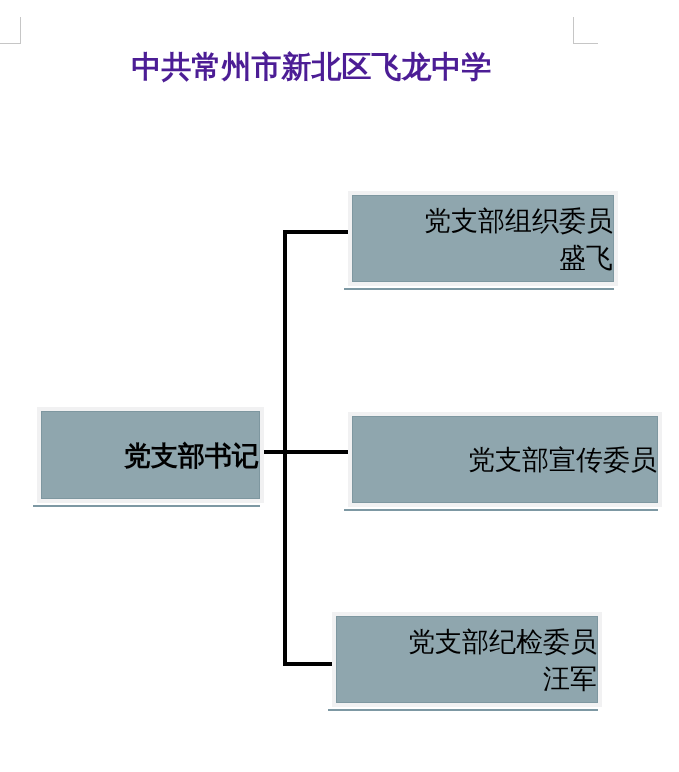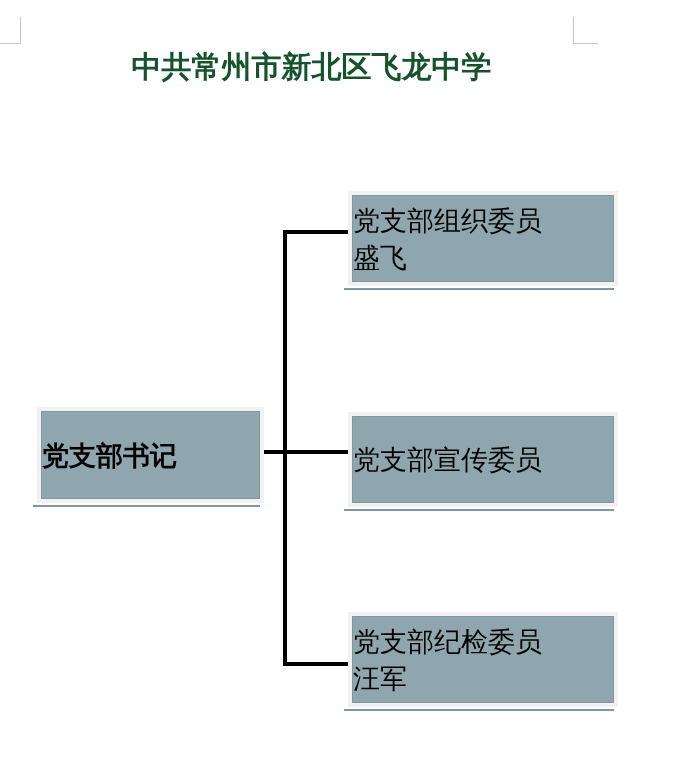--- a/index.html
+++ b/index.html
@@ -28,21 +28,21 @@
   
   .title {
     position: absolute;
     left: 20px;
     top: 45px;
     width: 555px;
     text-align: center;
     font-weight: bold;
     font-size: 30px;
     line-height: 44px;
-    color: #14532d;
+    color: #4c1d95;
     letter-spacing: 0px;
     font-family: "DejaVu Sans", sans-serif;
   }
   .title .line1 { text-indent: 28px; }
 
   
   .conn {
     position: absolute;
     background: #000000;
   }
@@ -61,40 +61,40 @@
     box-sizing: border-box;
   }
   .node-fill {
     width: 100%;
     height: 100%;
     background: #8fa6ae;
     border: 1px solid #7e97a0;
     box-sizing: border-box;
     display: flex;
     flex-direction: column;
-    align-items: flex-start;
+    align-items: flex-end;
     justify-content: center;
     text-align: center;
     color: #000000;
     font-family: "DejaVu Serif", serif;
     font-size: 27px;
     line-height: 37px;
   }
   .node-underline {
     position: absolute;
     left: -4px;
     top: calc(100% + 2px);
     width: 100%;
     height: 2px;
     background: #7d98a3;
   }
   .node.secretary  { left: 37px;  top: 407px; width: 227px; height: 96px; font-weight: bold; }
   .node.member-1   { left: 348px; top: 191px; width: 270px; height: 95px; }
-  .node.member-2   { left: 348px; top: 412px; width: 270px; height: 95px; }
-  .node.member-3   { left: 348px; top: 612px; width: 270px; height: 95px; }
+  .node.member-2   { left: 348px; top: 412px; width: 270px; height: 95px; padding-left: 44px; }
+  .node.member-3   { left: 332px; top: 612px; width: 270px; height: 95px; }
 </style>
 </head>
 <body>
 
 <div class="page">
 
   <div class="crop tl-v"></div>
   <div class="crop tl-h"></div>
   <div class="crop tr-v"></div>
   <div class="crop tr-h"></div>

